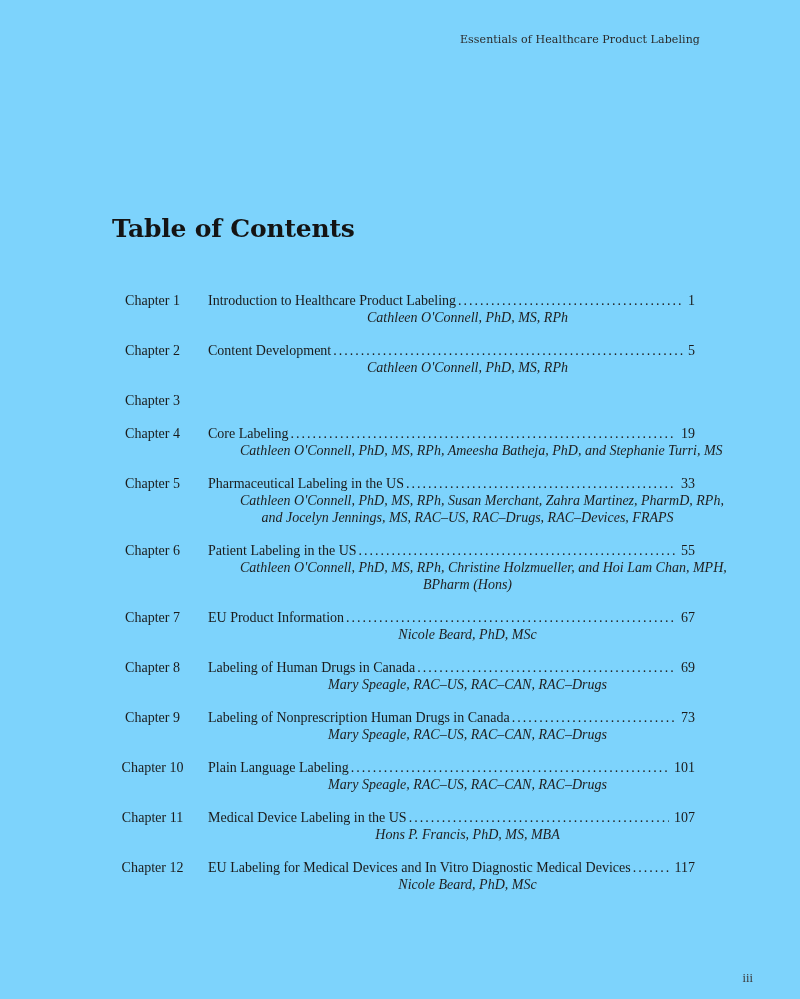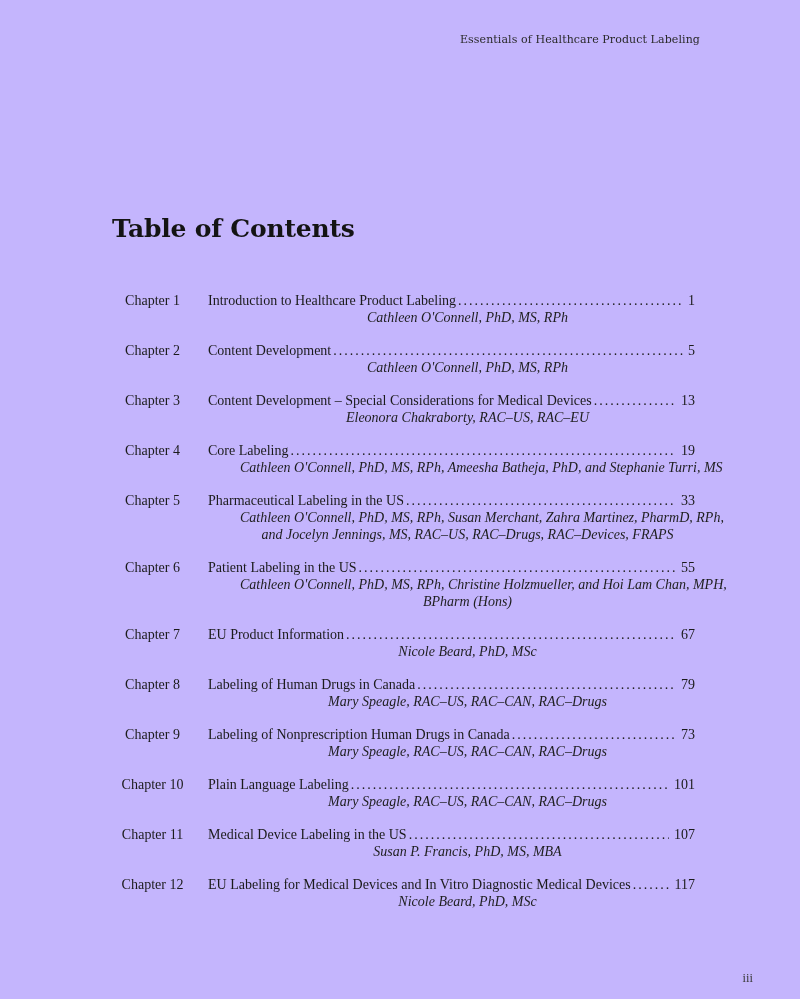--- a/index.html
+++ b/index.html
@@ -4,21 +4,21 @@
 <style>
   html, body {
     margin: 0;
     padding: 0;
     background: #ffffff;
   }
   .sheet {
     position: relative;
     width: 800px;
     height: 999px;
-    background: #c4b5fd;
+    background: #7dd3fc;
     font-family: "Liberation Serif", serif;
     color: #1b1b1b;
     overflow: hidden;
   }
   .running-header {
     position: absolute;
     top: 33px;
     right: 100px;
     font-family: "DejaVu Serif", serif;
     font-size: 11px;
@@ -133,30 +133,20 @@
         <span class="page-num">5</span>
       </div>
       <div class="authors">
             <div class="author-line">Cathleen O'Connell, PhD, MS, RPh</div>
           </div>
     </div>
   </div>
 
   <div class="entry">
     <div class="chapter-label">Chapter 3</div>
-    <div class="entry-content">
-      <div class="title-line">
-        <span class="chapter-title">Content Development – Special Considerations for Medical Devices</span>
-        <span class="dot-leader"></span>
-        <span class="page-num">13</span>
-      </div>
-      <div class="authors">
-            <div class="author-line">Eleonora Chakraborty, RAC–US, RAC–EU</div>
-          </div>
-    </div>
   </div>
 
   <div class="entry">
     <div class="chapter-label">Chapter 4</div>
     <div class="entry-content">
       <div class="title-line">
         <span class="chapter-title">Core Labeling</span>
         <span class="dot-leader"></span>
         <span class="page-num">19</span>
       </div>
@@ -209,21 +199,21 @@
           </div>
     </div>
   </div>
 
   <div class="entry">
     <div class="chapter-label">Chapter 8</div>
     <div class="entry-content">
       <div class="title-line">
         <span class="chapter-title">Labeling of Human Drugs in Canada</span>
         <span class="dot-leader"></span>
-        <span class="page-num">79</span>
+        <span class="page-num">69</span>
       </div>
       <div class="authors">
             <div class="author-line">Mary Speagle, RAC–US, RAC–CAN, RAC–Drugs</div>
           </div>
     </div>
   </div>
 
   <div class="entry">
     <div class="chapter-label">Chapter 9</div>
     <div class="entry-content">
@@ -254,21 +244,21 @@
 
   <div class="entry">
     <div class="chapter-label">Chapter 11</div>
     <div class="entry-content">
       <div class="title-line">
         <span class="chapter-title">Medical Device Labeling in the US</span>
         <span class="dot-leader"></span>
         <span class="page-num">107</span>
       </div>
       <div class="authors">
-            <div class="author-line">Susan P. Francis, PhD, MS, MBA</div>
+            <div class="author-line">Hons P. Francis, PhD, MS, MBA</div>
           </div>
     </div>
   </div>
 
   <div class="entry">
     <div class="chapter-label">Chapter 12</div>
     <div class="entry-content">
       <div class="title-line">
         <span class="chapter-title">EU Labeling for Medical Devices and In Vitro Diagnostic Medical Devices</span>
         <span class="dot-leader"></span>

